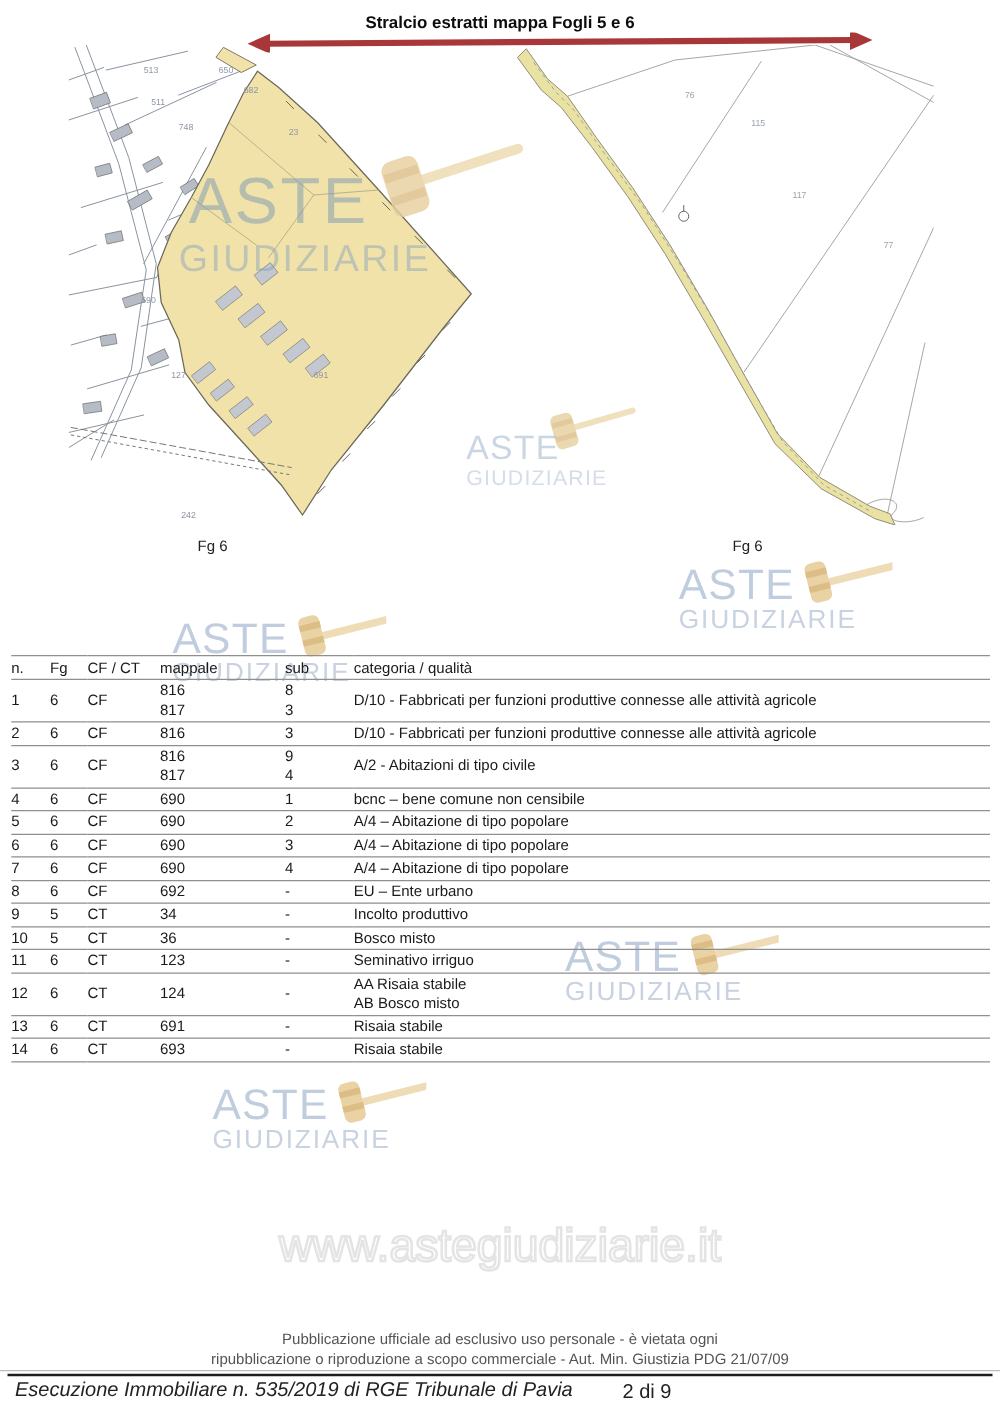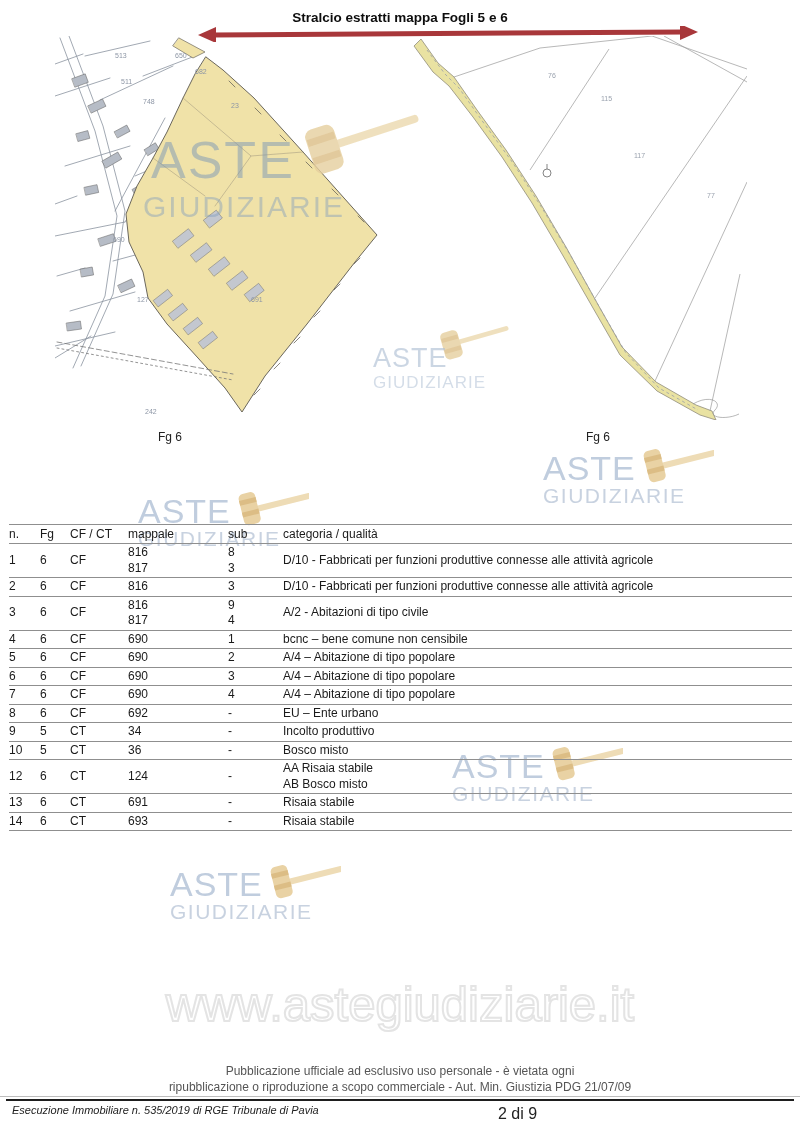--- a/index.html
+++ b/index.html
@@ -30,29 +30,29 @@
   td.c-n,th.c-n{padding-left:3px;}
   td.c-fg,th.c-fg{padding-left:5px;}
   td.c-cfct,th.c-cfct{padding-left:5px;}
   td.c-map{padding-left:15px;}
   th.c-map{text-align:center;padding-left:0;}
   td.c-sub,th.c-sub{padding-left:19px;}
   td.c-cat,th.c-cat{padding-left:15px;}
 
   
   .url-wm{position:absolute;top:976px;left:0;right:0;text-align:center;z-index:0;
-          font-size:49px;font-weight:500;letter-spacing:0px;color:#ffffff;
+          font-size:37px;font-weight:500;letter-spacing:0px;color:#ffffff;
           -webkit-text-stroke:2px #e4e4e4;text-shadow:0 0 1px #ececec;}
 
   
   .footer-center{position:absolute;top:1063px;left:0;right:0;text-align:center;
                  font-size:12px;color:#555;line-height:16px;z-index:1;}
   .rule-thin{position:absolute;top:1096px;left:0;width:800px;border-top:1px solid #bdbdbd;z-index:1;}
   .rule-thick{position:absolute;top:1099px;left:6px;width:788px;border-top:2px solid #1e1e1e;z-index:1;}
-  .footer-case{position:absolute;top:1104px;left:12px;font-size:11px;font-style:italic;color:#222;z-index:1;}
+  .footer-case{position:absolute;top:1104px;left:12px;font-size:16px;font-style:italic;color:#222;z-index:1;}
   .footer-page{position:absolute;top:1105px;left:498px;width:70px;text-align:left;
                font-size:16px;color:#222;z-index:1;}
 </style>
 </head>
 <body>
 
 <div class="page">
 
   <div class="page-title">Stralcio estratti mappa Fogli 5 e 6</div>
 
@@ -488,20 +488,40 @@
             </td>
             <td class="c-sub">
               <div>-</div>
             </td>
             <td class="c-cat">
               <div>Bosco misto</div>
             </td>
           </tr>
           <tr>
             <td class="c-n">
+              <div>11</div>
+            </td>
+            <td class="c-fg">
+              <div>6</div>
+            </td>
+            <td class="c-cfct">
+              <div>CT</div>
+            </td>
+            <td class="c-map">
+              <div>123</div>
+            </td>
+            <td class="c-sub">
+              <div>-</div>
+            </td>
+            <td class="c-cat">
+              <div>Seminativo irriguo</div>
+            </td>
+          </tr>
+          <tr>
+            <td class="c-n">
               <div>12</div>
             </td>
             <td class="c-fg">
               <div>6</div>
             </td>
             <td class="c-cfct">
               <div>CT</div>
             </td>
             <td class="c-map">
               <div>124</div>

